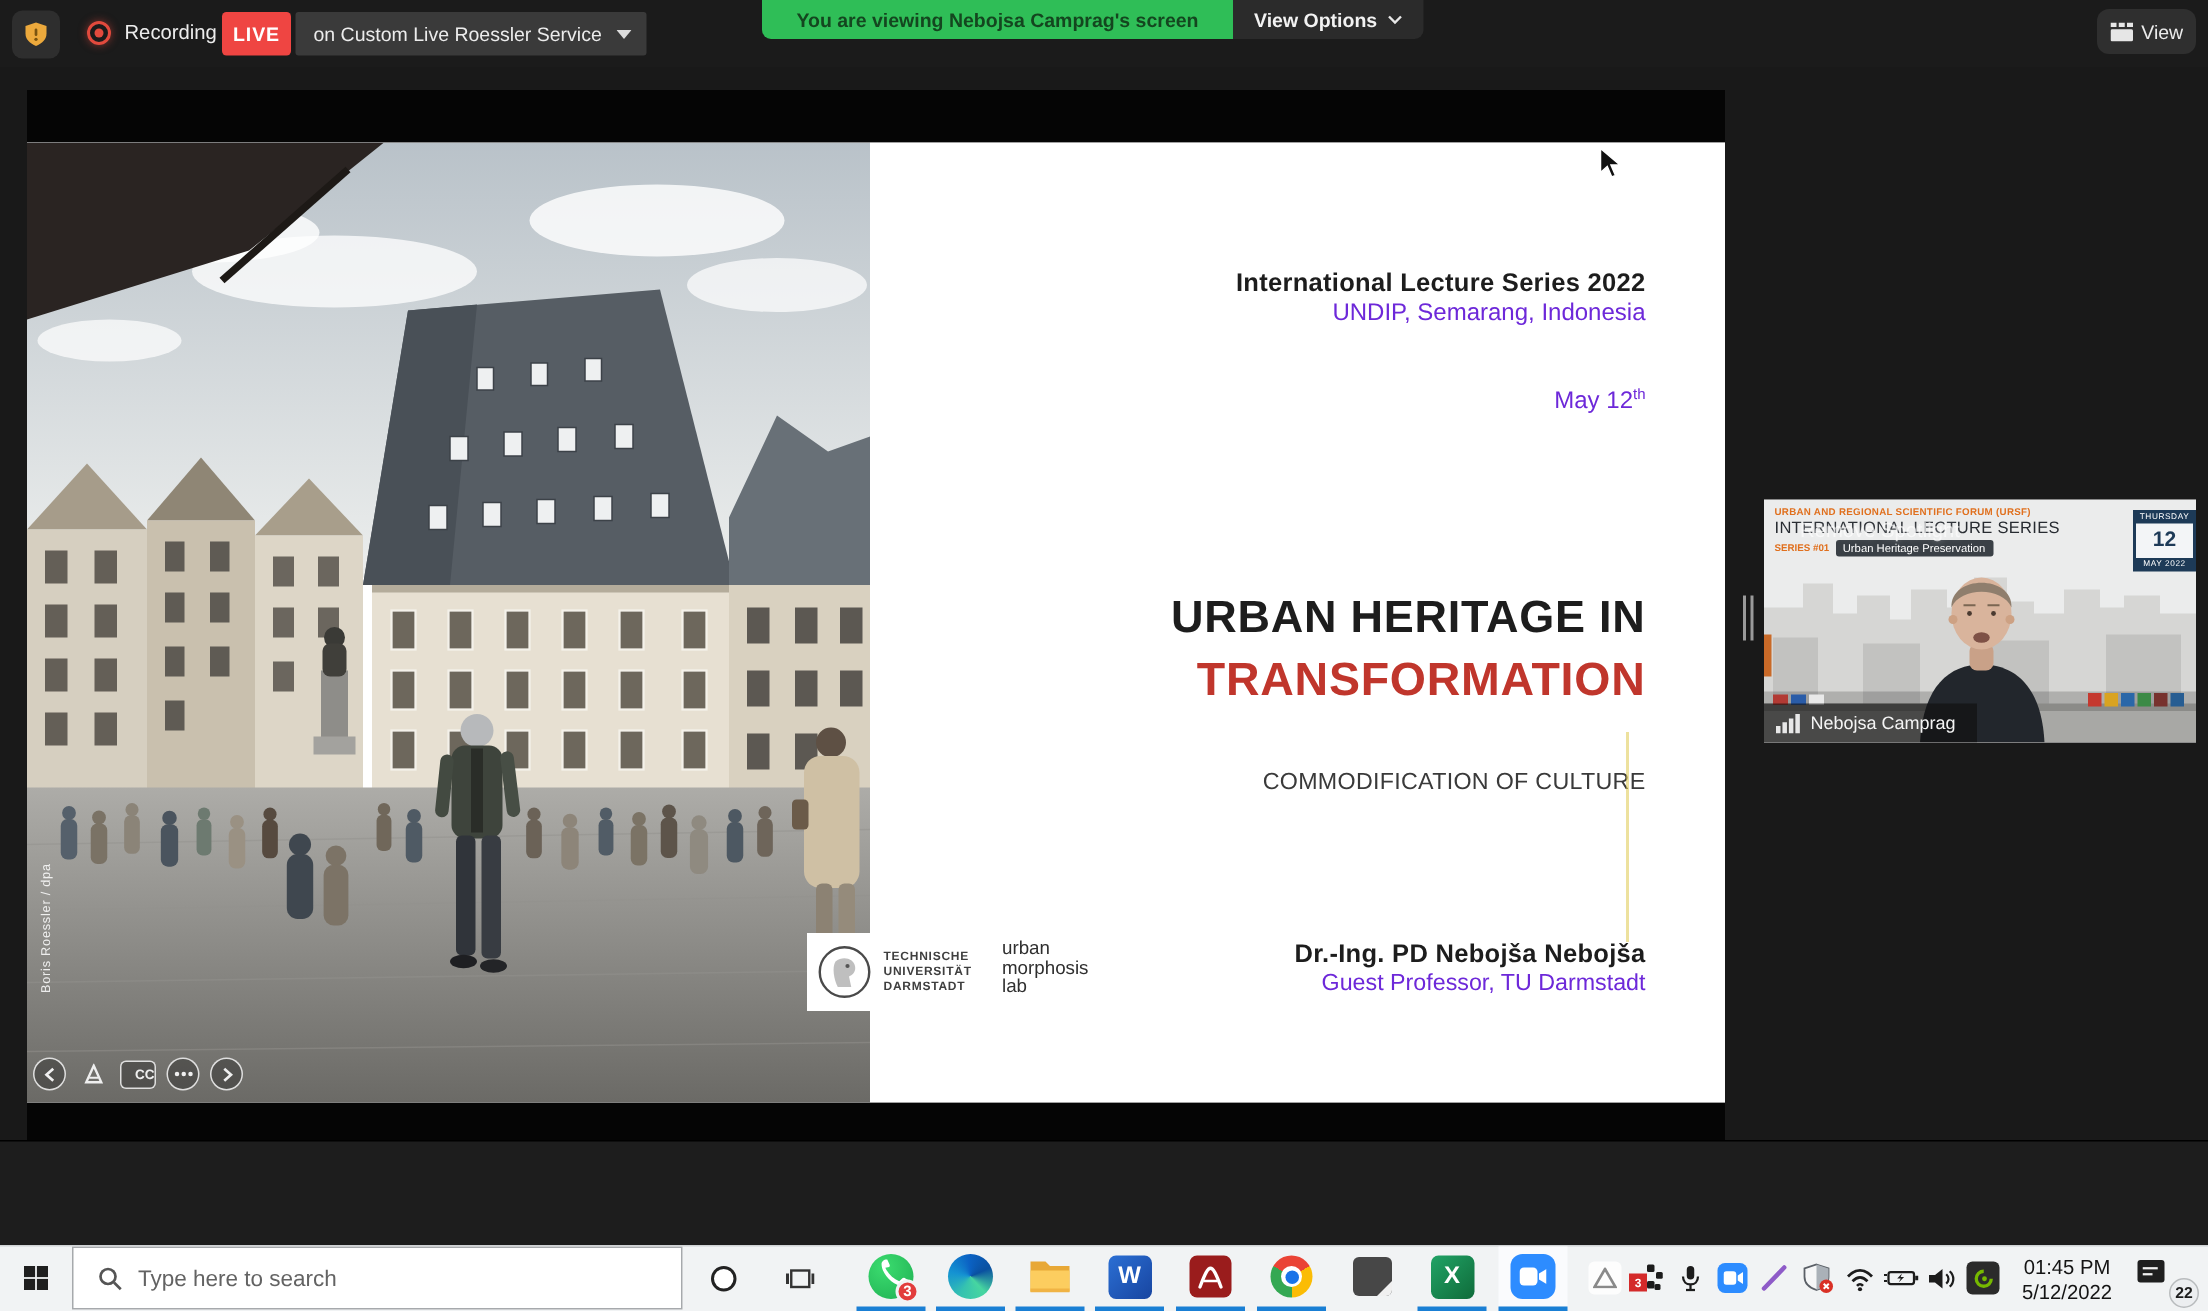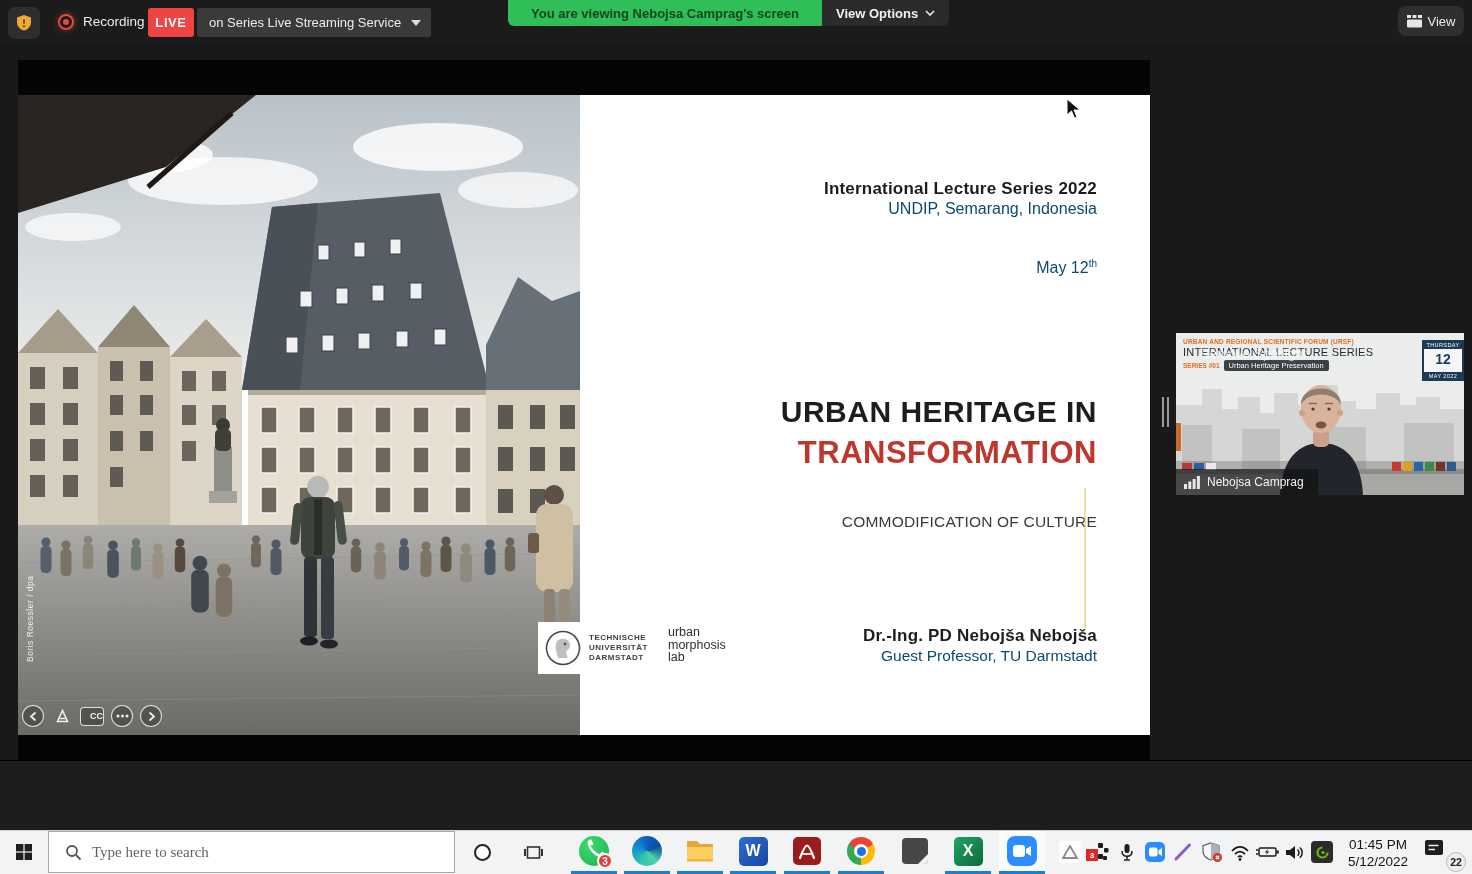--- a/index.html
+++ b/index.html
@@ -22,21 +22,21 @@
   .view-btn{position:absolute;left:1398px;top:6px;width:66px;height:30px;background:#2f2f2f;border-radius:8px;color:#ececec;font-size:13px;display:flex;align-items:center;justify-content:center;gap:6px}
 
   
   .share-region{position:absolute;left:18px;top:60px;width:1132px;height:700px;background:#050505}
   .slide{position:absolute;left:0;top:35px;width:1132px;height:640px;background:#fff;overflow:hidden}
   .photo{position:absolute;left:0;top:0;width:562px;height:640px}
   .credit{position:absolute;left:7px;top:392px;height:175px;writing-mode:vertical-rl;transform:rotate(180deg);font-size:8.5px;letter-spacing:.5px;color:rgba(255,255,255,.85)}
   .slide-right{position:absolute;left:562px;top:0;width:570px;height:640px;background:#fff}
   .r{position:absolute;right:53px;text-align:right;white-space:nowrap;color:#1d1d1d}
   .hdr-b{font-size:17px;font-weight:bold;letter-spacing:.2px}
-  .hdr{font-size:16px;color:#0c4a6e}
+  .hdr{font-size:16px;color:#6d28d9}
   .ttl1{font-size:30px;font-weight:bold;letter-spacing:.5px}
   .ttl2{font-size:31px;font-weight:bold;letter-spacing:.5px;color:#c0362c}
   .sub{font-size:15.5px;color:#3a3a3a;letter-spacing:.2px}
   .yline{position:absolute;left:504px;top:393px;width:2px;height:140px;background:#dfc84e;opacity:.55}
   .logo-box{position:absolute;left:520px;top:527px;width:124px;height:52px;background:#fff;display:flex;align-items:center;gap:7px;padding-left:6px}
   .tu-txt{font-size:8px;font-weight:bold;color:#3f3f3f;letter-spacing:.5px;line-height:10px}
   .lab-txt{position:absolute;left:650px;top:531px;font-size:12.5px;color:#2f2f2f;line-height:12.5px}
   .slide-controls{position:absolute;left:4px;top:610px;display:flex;align-items:center;gap:7px}
   .sc-circle{width:22px;height:22px;border-radius:50%;border:1.6px solid rgba(235,235,235,.92);background:rgba(25,25,25,.35);display:flex;align-items:center;justify-content:center}
   .sc-rect{width:24px;height:19px;border-radius:4px;border:1.6px solid rgba(235,235,235,.92);background:rgba(25,25,25,.35);display:flex;align-items:center;justify-content:flex-end;font-size:9px;font-weight:bold;color:#efefef}
@@ -60,21 +60,21 @@
   .name-chip{position:absolute;left:0;bottom:0;height:26px;background:rgba(14,14,14,.62);display:flex;align-items:center;gap:7px;padding:0 14px 0 8px}
   .name-chip span{color:#f4f4f4;font-size:12px;white-space:nowrap}
 
   
   .toolbar{position:absolute;left:0;top:760px;width:1472px;height:70px;background:#1d1d1d;border-top:1px solid #000}
 
   
   .taskbar{position:absolute;left:0;top:830px;width:1472px;height:44px;background:#f1f3f4;border-top:1px solid #d0d3d5}
   .start{position:absolute;left:0;top:830px;width:48px;height:44px;display:flex;align-items:center;justify-content:center}
   .searchbox{position:absolute;left:48px;top:831px;width:407px;height:42px;background:#fff;border:1px solid #a6a9ac;display:flex;align-items:center;gap:10px;padding-left:16px}
-  .searchbox input{border:none;outline:none;font-size:15px;font-family:Liberation Serif, serif;color:#333;width:300px;background:transparent}
+  .searchbox input{border:none;outline:none;font-size:15px;font-family:Liberation Sans, sans-serif;color:#333;width:300px;background:transparent}
   .searchbox input::placeholder{color:#636363}
   .cortana{position:absolute;left:460px;top:830px;width:44px;height:44px;display:flex;align-items:center;justify-content:center}
   .cortana i{display:block;width:17px;height:17px;border:2.5px solid #222;border-radius:50%;background:#fff}
   .taskview{position:absolute;left:512px;top:830px;width:42px;height:44px;display:flex;align-items:center;justify-content:center}
   .slot{position:absolute;top:831px;width:46px;height:40px;display:flex;align-items:center;justify-content:center}
   .runline{position:absolute;top:871px;height:3px;width:46px;background:#1a7fd4}
   .zoomslot{background:#fafbfd}
   .badge-red{position:absolute;right:-4px;bottom:-3px;min-width:16px;height:16px;border-radius:50%;background:#e23c3c;border:2px solid #f1f3f4;color:#fff;font-size:10px;font-weight:bold;display:flex;align-items:center;justify-content:center}
   .tray{position:absolute;top:840px;height:24px;display:flex;align-items:center;justify-content:center}
   .clock{position:absolute;left:1336px;top:836px;width:84px;text-align:center;font-size:13.5px;line-height:17px;color:#141414}
@@ -113,21 +113,21 @@
       </svg>
     </div>
     <div class="rec-ind">
       <div class="rec-ring">
           <div class="rec-core"></div>
         </div>
     </div>
     <div class="rec-label">Recording</div>
     <div class="live-badge">LIVE</div>
     <div class="stream-select">
-      <span>on Series Live Streaming Service</span>
+      <span>on Custom Live Roessler Service</span>
       <svg class="stream-caret" width="10" height="7" viewBox="0 0 10 7">
           <path d="M0 0h10L5 6z" fill="#dcdcdc"></path>
         </svg>
     </div>
     <div class="viewing-banner">You are viewing Nebojsa Camprag's screen</div>
     <div class="view-options">
       <span>View Options</span>
       <svg width="10" height="7" viewBox="0 0 10 7">
           <path d="M1 1l4 4 4-4" fill="none" stroke="#e8e8e8" stroke-width="1.6"></path>
         </svg>

